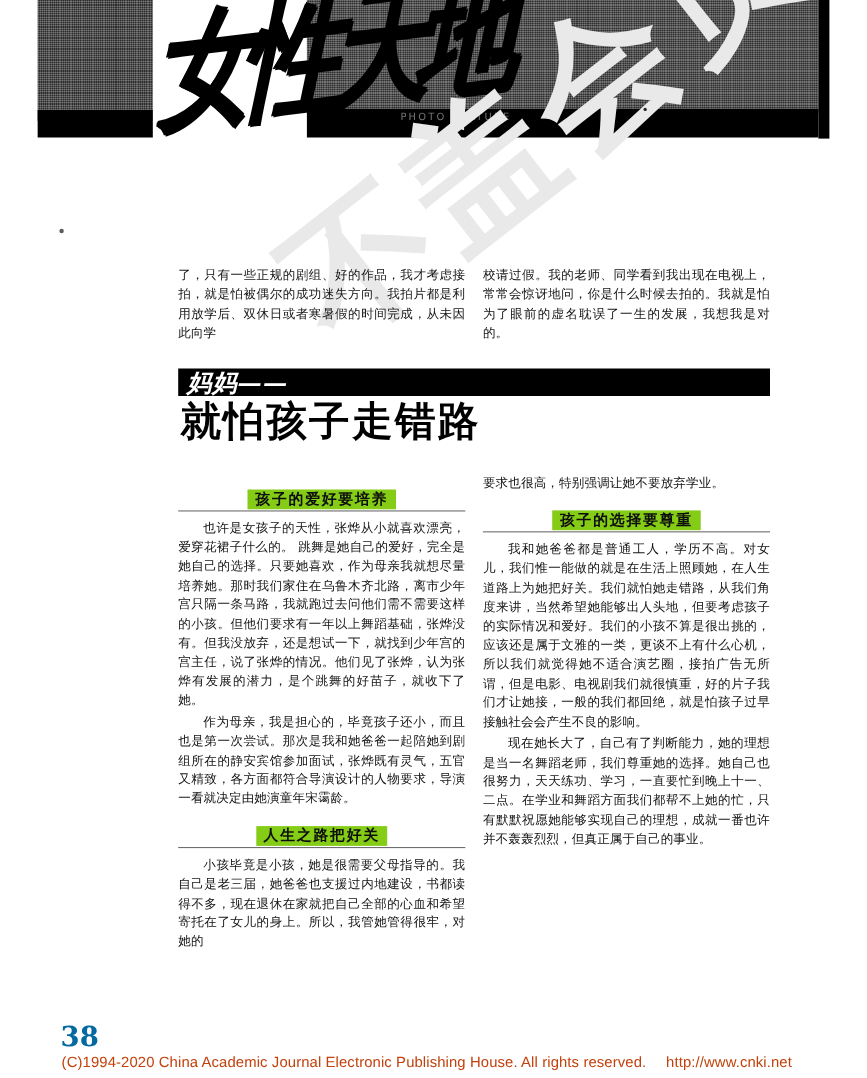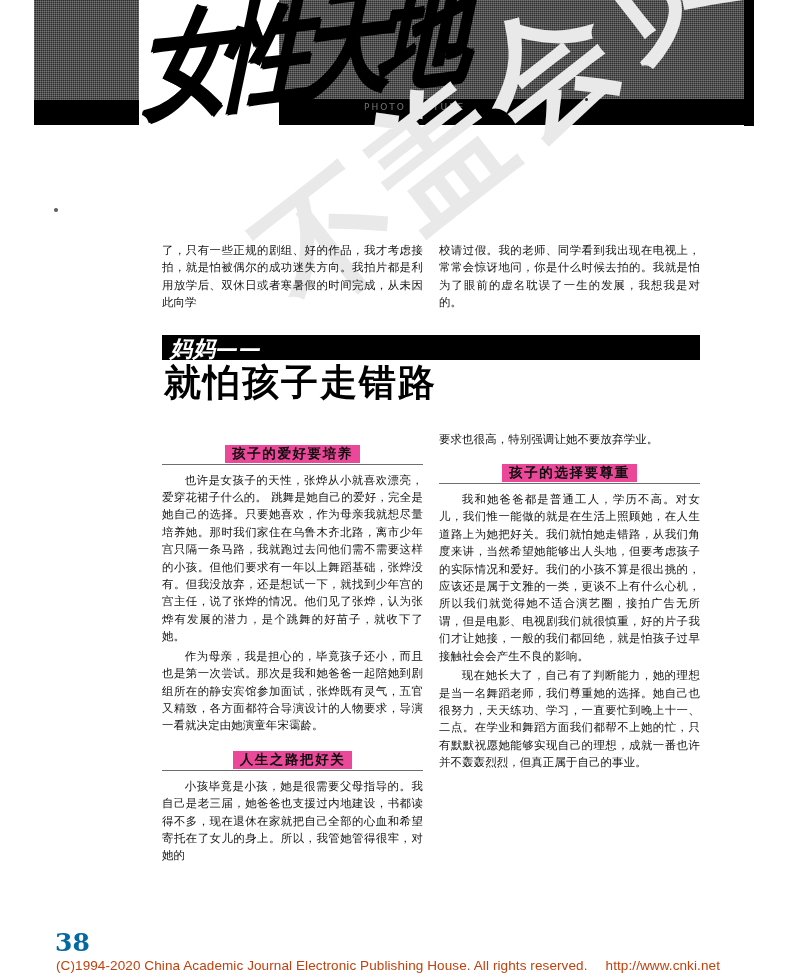--- a/index.html
+++ b/index.html
@@ -226,21 +226,21 @@
   .section-head {
     position: relative;
     margin: 12px 0 7px 0;
     text-align: center;
     height: 22px;
   }
   .section-head .sh-text {
     position: relative;
     z-index: 2;
     display: inline-block;
-    background: #ec4899;
+    background: #84cc16;
     padding: 0 7px;
     font-family: "DejaVu Sans", sans-serif;
     font-weight: 700;
     font-size: 13.5px;
     letter-spacing: 1.6px;
     color: #0d0d0d;
   }
   .section-head .sh-rule {
     position: absolute;
     left: 0;

